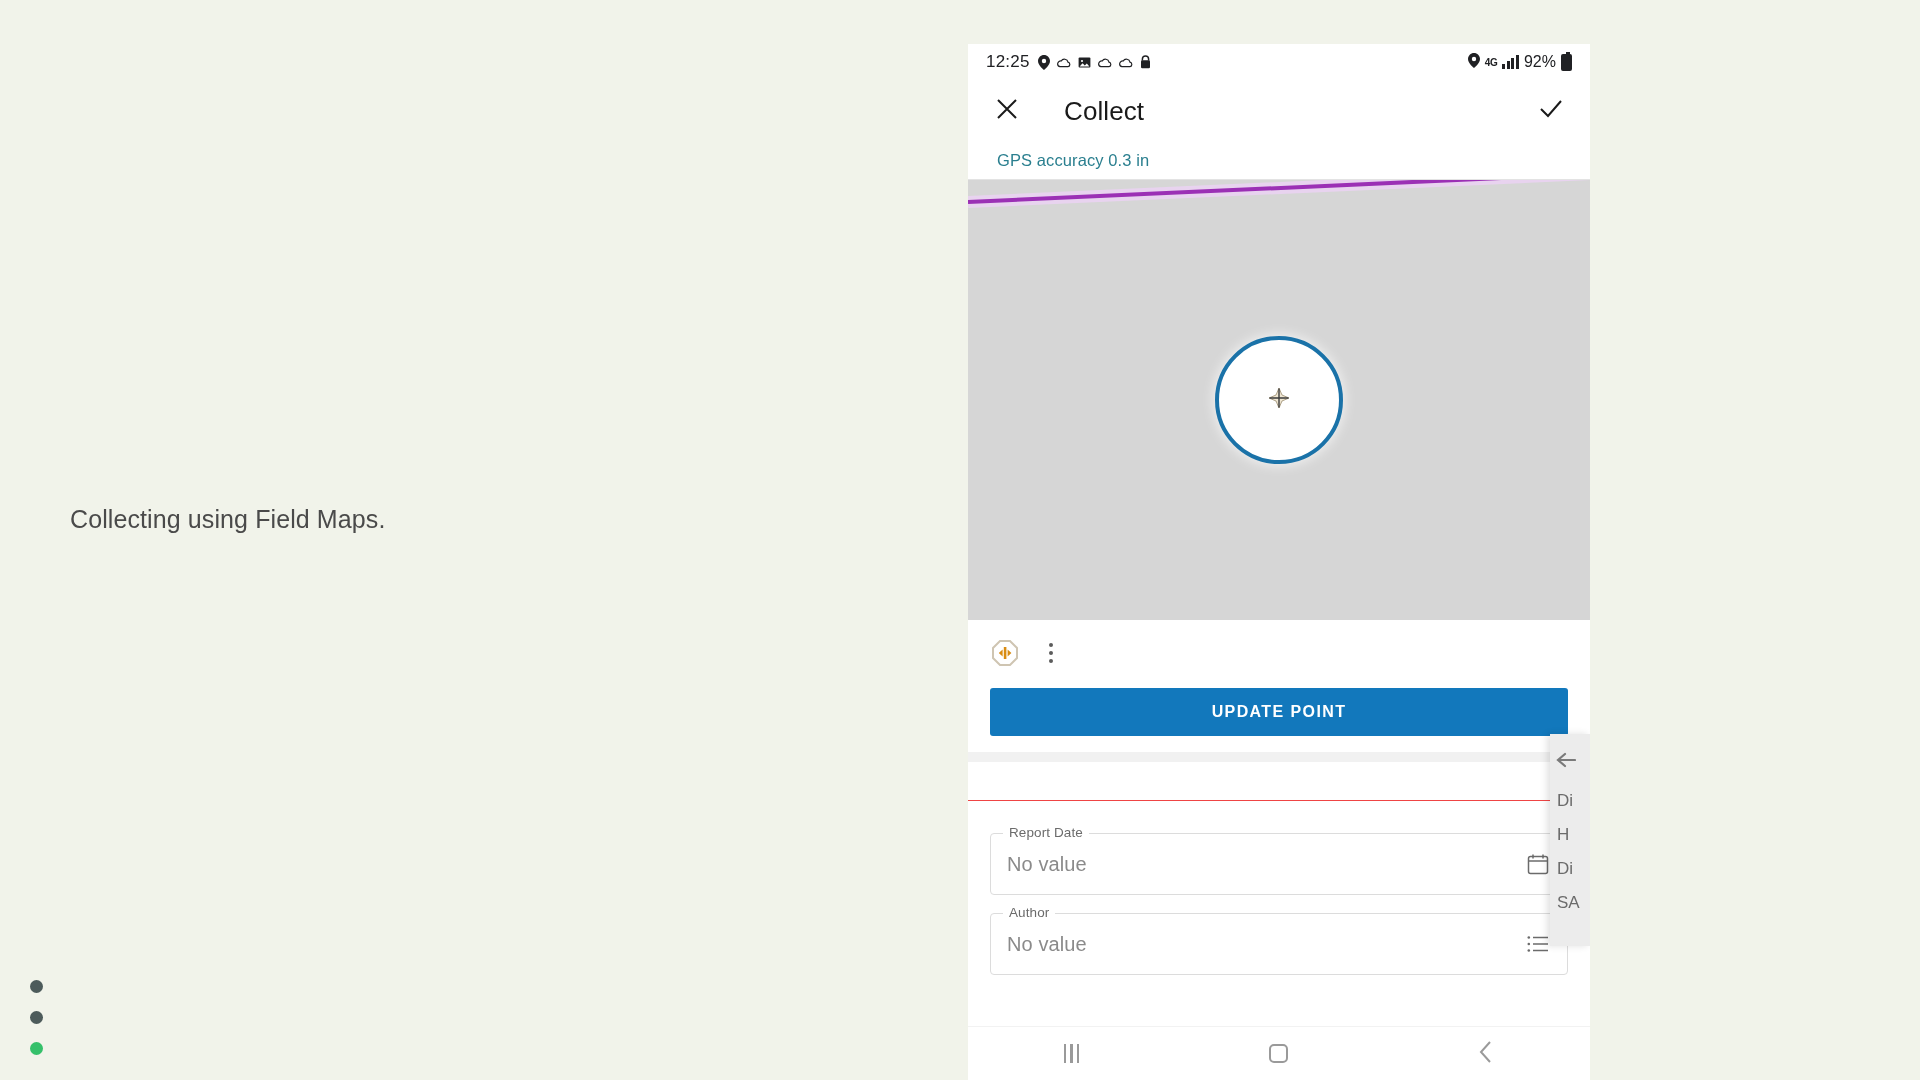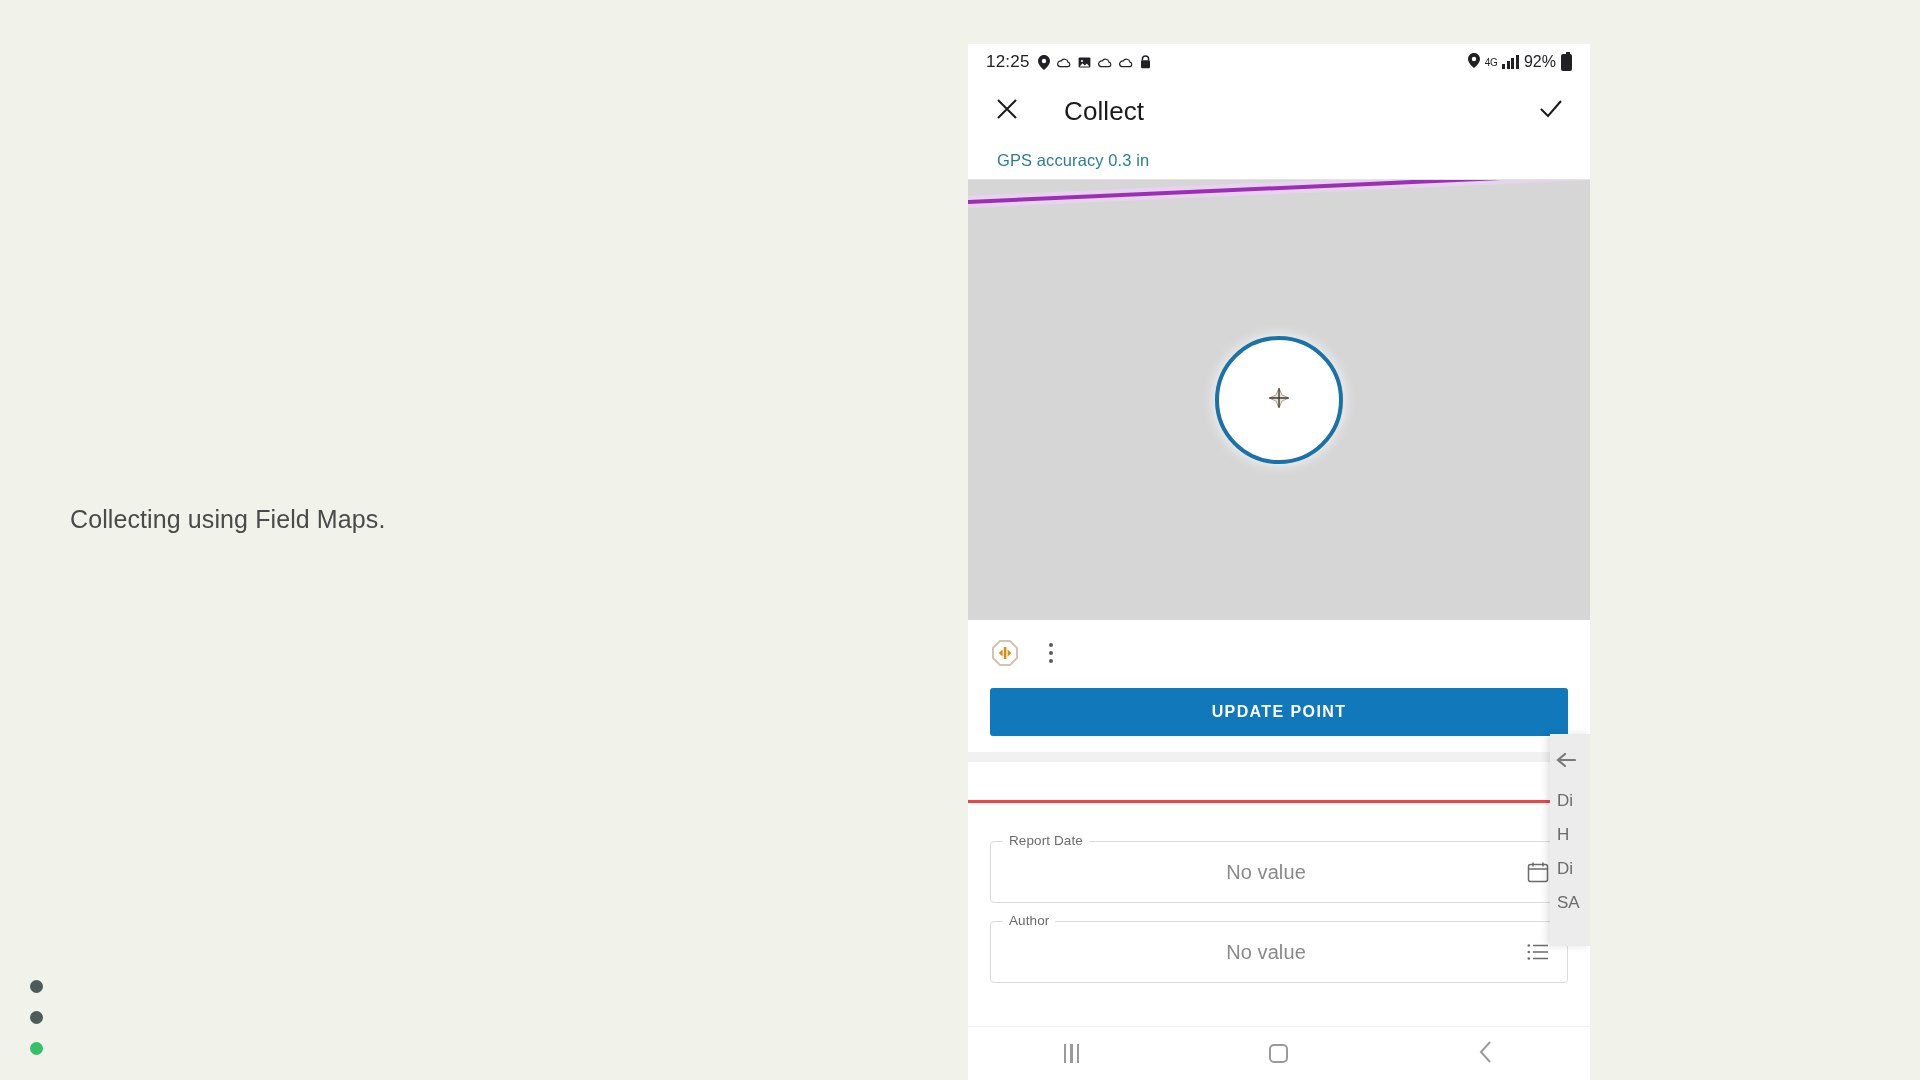--- a/index.html
+++ b/index.html
@@ -79,21 +79,21 @@
   .sb-spacer { flex: 1; }
   .sb-right {
     display: flex;
     align-items: center;
     gap: 5px;
     font-size: 16px;
   }
   .sb-net {
     font-size: 10px;
     line-height: 9px;
-    font-weight: normal;
+    font-weight: bold;
     text-align: center;
     letter-spacing: -0.3px;
   }
   .sb-bars { display: flex; align-items: flex-end; gap: 1.5px; height: 14px; }
   .sb-bars i { width: 3px; background: #202124; display: block; }
   .sb-bars i:nth-child(1) { height: 5px; }
   .sb-bars i:nth-child(2) { height: 8px; }
   .sb-bars i:nth-child(3) { height: 11px; }
   .sb-bars i:nth-child(4) { height: 14px; }
   .sb-batt {
@@ -268,26 +268,25 @@
     font-size: 14.5px;
     font-weight: bold;
     letter-spacing: 1.3px;
     cursor: pointer;
     font-family: "Liberation Sans", sans-serif;
   }
 
   
   .form {
     background: #ffffff;
-    padding: 20px 22px 0 22px;
+    padding: 14px 22px 0 22px;
     flex: 1 1 auto;
-    border-top: 3px solid #ef4444;
+    border-top: 1px solid #ef4444;
     margin-top: 6px;
     overflow: hidden;
-    text-align: center;
   }
   .field {
     position: relative;
     border: 1px solid #dcdcdc;
     border-radius: 4px;
     height: 62px;
     margin-top: 18px;
     display: flex;
     align-items: center;
     padding: 0 16px;

